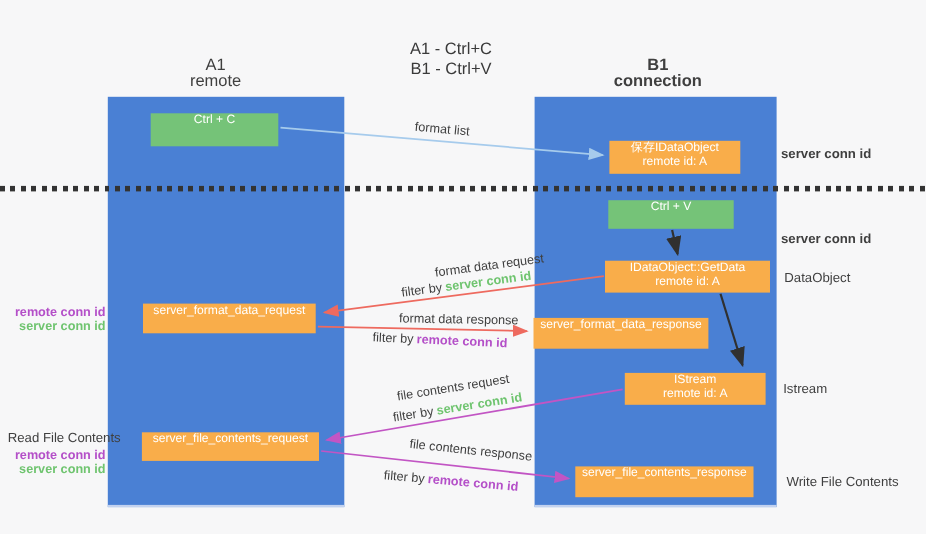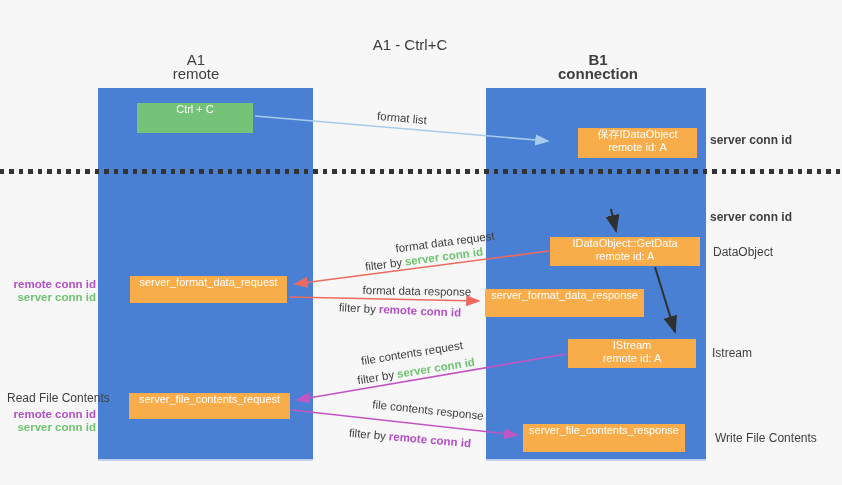--- a/index.html
+++ b/index.html
@@ -29,21 +29,21 @@
     background:repeating-linear-gradient(90deg,#333 0 4.5px,transparent 4.5px 9.5px);
   }
   .node{
     position:absolute;display:flex;flex-direction:column;align-items:center;
     color:#fff;text-align:center;font-size:11px;
     line-height:13px;z-index:2;white-space:nowrap;
   }
   .green-node{background:#75C378;}
   .orange-node{background:#F9AD4A;}
   #box-ctrl-c{left:137px;top:103px;width:116px;height:30px;}
-  #box-save{left:554px;top:128px;width:119px;height:30px;margin-left:24px;}
+  #box-save{left:554px;top:128px;width:119px;height:30px;}
   #box-ctrl-v{left:553px;top:182px;width:114px;height:26px;}
   #box-getdata{left:550px;top:237px;width:150px;height:29px;}
   #box-format-req{left:130px;top:276px;width:157px;height:27px;}
   #box-format-resp{left:485px;top:289px;width:159px;height:28px;}
   #box-istream{left:568px;top:339px;width:128px;height:29px;}
   #box-file-req{left:129px;top:393px;width:161px;height:26px;}
   #box-file-resp{left:523px;top:424px;width:162px;height:28px;}
   .arrows{position:absolute;left:0;top:0;z-index:4;pointer-events:none;}
   .arrow-label{
     position:absolute;font-size:11.5px;color:#3f3f3f;white-space:nowrap;z-index:5;
@@ -77,20 +77,21 @@
   #left-ids-bottom{top:408px;}
   #side-readfc{left:7px;top:391px;}
 </style>
 </head>
 <body>
 
 <div class="canvas">
 
   <div class="title">
     <div>A1 - Ctrl+C</div>
+    <div>B1 - Ctrl+V</div>
   </div>
 
   <div class="lane-header" id="header-a1">
     <div>A1</div>
     <div>remote</div>
   </div>
   <div class="lane-header" id="header-b1">
     <div>B1</div>
     <div>connection</div>
   </div>
@@ -102,20 +103,23 @@
 
   <div class="node green-node" id="box-ctrl-c">
     <div>Ctrl + C</div>
   </div>
 
   <div class="node orange-node" id="box-save">
     <div>保存IDataObject</div>
     <div>remote id: A</div>
   </div>
 
+  <div class="node green-node" id="box-ctrl-v">
+    <div>Ctrl + V</div>
+  </div>
 
   <div class="node orange-node" id="box-getdata">
     <div>IDataObject::GetData</div>
     <div>remote id: A</div>
   </div>
 
   <div class="node orange-node" id="box-format-req">
     <div>server_format_data_request</div>
   </div>
 

